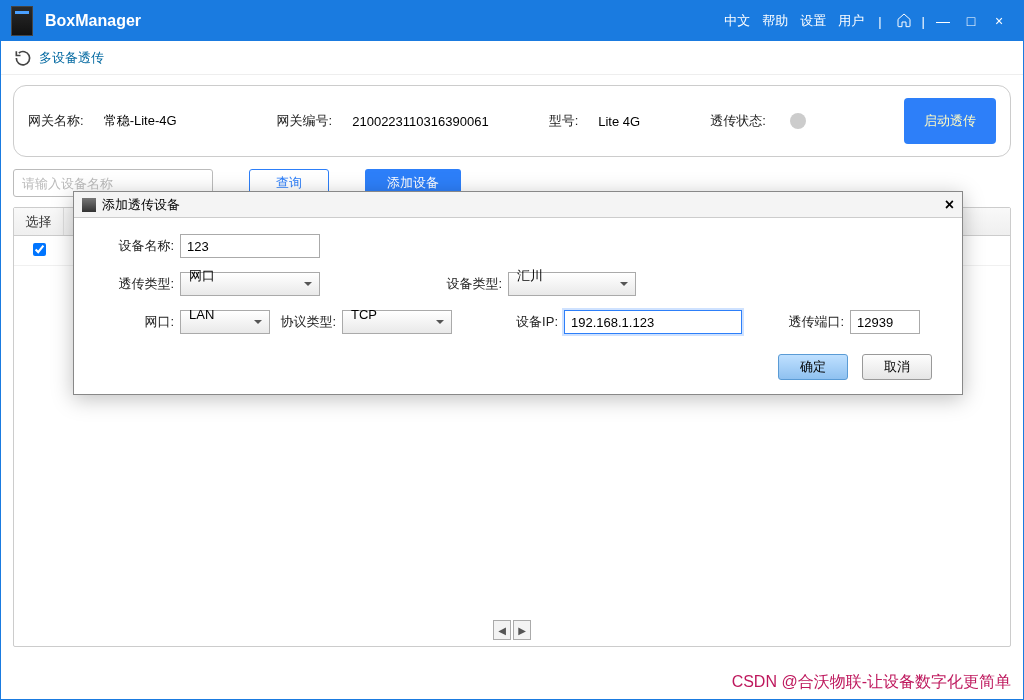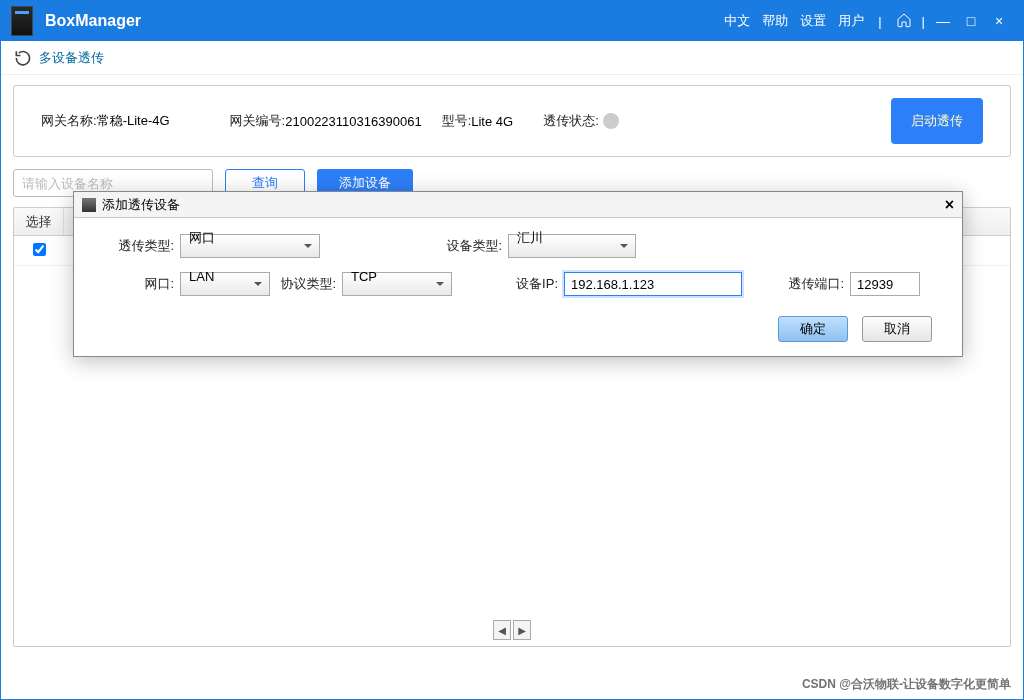--- a/index.html
+++ b/index.html
@@ -8,25 +8,25 @@
 .logo{width:22px;height:30px;background:linear-gradient(#2a2a2a,#111);border:1px solid #444;margin-right:12px;position:relative;}
 .logo::after{content:"";position:absolute;top:4px;left:3px;width:14px;height:3px;background:#4aa0ff;}
 .app-title{font-weight:bold;font-size:16px;flex:0 0 auto;}
 .tspacer{flex:1;}
 .tlink{margin:0 6px;color:#fff;cursor:pointer;}
 .tctrl{width:28px;text-align:center;cursor:pointer;font-size:14px;}
 .home-icon svg{width:16px;height:16px;fill:none;stroke:#fff;stroke-width:1.5;}
 .subhdr{height:34px;display:flex;align-items:center;padding:0 12px;border-bottom:1px solid #eee;color:#0369a1;}
 .back-icon{width:20px;height:20px;margin-right:6px;cursor:pointer;}
 .back-icon svg{stroke:#444;fill:none;stroke-width:2;}
-.infobar{margin:10px 12px 8px 12px;border:1px solid #ccc;border-radius:3px;padding:12px 27px;display:flex;align-items:center;gap:0;}
+.infobar{margin:10px 12px 8px 12px;border:1px solid #ccc;border-radius:13px;padding:12px 14px;display:flex;align-items:center;gap:20px;}
 .infobar .lbl{color:#222;}
 .status-dot{display:inline-block;width:16px;height:16px;border-radius:50%;background:#ccc;vertical-align:middle;margin-left:4px;}
 .btn-primary{background:#2d7ff9;color:#fef9c3;border:none;border-radius:4px;padding:14px 20px;cursor:pointer;margin-left:auto;}
-.toolbar{margin:0 12px;display:flex;align-items:center;gap:12px;padding:4px 0 10px 0;}
+.toolbar{margin:0 12px;display:flex;align-items:center;gap:36px;padding:4px 0 10px 0;}
 .search-in{width:200px;height:28px;border:1px solid #bbb;border-radius:3px;padding:0 8px;color:#333;}
 .search-in::placeholder{color:#bbb;}
 .btn-out{width:80px;height:28px;border:1px solid #2d7ff9;background:#fff;color:#2d7ff9;border-radius:3px;cursor:pointer;}
 .btn-fill{width:96px;height:28px;border:none;background:#2d7ff9;color:#fff;border-radius:3px;cursor:pointer;}
 .tablewrap{margin:0 12px;border:1px solid #ccc;border-radius:2px;height:440px;position:relative;background:#fff;}
 .thead{display:flex;background:linear-gradient(#f9f9f9,#efefef);border-bottom:1px solid #ccc;height:28px;align-items:center;}
 .th{padding:0 8px;border-right:1px solid #ddd;height:100%;display:flex;align-items:center;color:#333;}
 .th1{width:50px;justify-content:center;}
 .trow{display:flex;height:30px;align-items:center;border-bottom:1px solid #f0f0f0;}
 .td1{width:50px;text-align:center;}
@@ -40,21 +40,21 @@
 .frow{display:flex;align-items:center;margin-bottom:14px;gap:6px;}
 .flab{width:70px;text-align:right;color:#222;}
 .flab2{width:60px;text-align:right;color:#222;}
 .txt{height:24px;border:1px solid #aaa;padding:0 6px;background:#fff;}
 .focused{border:1px solid #2d7ff9 !important;box-shadow:0 0 0 2px #cfe2ff;}
 .sel{height:24px;border:1px solid #aaa;background:linear-gradient(#fff,#e9e9e9);padding:0 22px 16px 8px;position:relative;cursor:pointer;display:inline-flex;align-items:center;min-width:80px;}
 .sel::after{content:"";position:absolute;right:7px;top:9px;border:4px solid transparent;border-top-color:#555;}
 .mfoot{display:flex;justify-content:flex-end;gap:14px;padding-top:6px;}
 .mbtn{width:70px;height:26px;border:1px solid #999;background:linear-gradient(#fdfdfd,#e5e5e5);border-radius:3px;cursor:pointer;}
 .mbtn.ok{background:linear-gradient(#bfe0ff,#8fc1f0);border-color:#5a9bd5;}
-.watermark{position:absolute;right:12px;bottom:6px;color:#737373;font-size:12px;pointer-events:none;font-weight:bold;}
+.watermark{position:absolute;right:12px;bottom:6px;color:#be185d;font-size:16px;pointer-events:none;}
 </style>
 </head>
 <body>
 
 <div class="titlebar">
   <div class="logo"></div>
   <div class="app-title">BoxManager</div>
   <div class="tspacer"></div>
   <span class="tlink">中文</span>
   <span class="tlink">帮助</span>
@@ -117,20 +117,24 @@
 </div>
 
 <div class="modal">
   <div class="mtitle">
     <span class="mico"></span>
     <span>添加透传设备</span>
     <span class="mclose">×</span>
   </div>
   <div class="mbody">
     <div class="frow">
+      <span class="flab">设备名称:</span>
+      <input class="txt" style="width: 140px;" value="123">
+    </div>
+    <div class="frow">
       <span class="flab">透传类型:</span>
       <span class="sel" style="width:140px">
           <span>网口</span>
         </span>
       <span style="width:110px"></span>
       <span class="flab2">设备类型:</span>
       <span class="sel" style="width:128px">
           <span>汇川</span>
         </span>
     </div>

